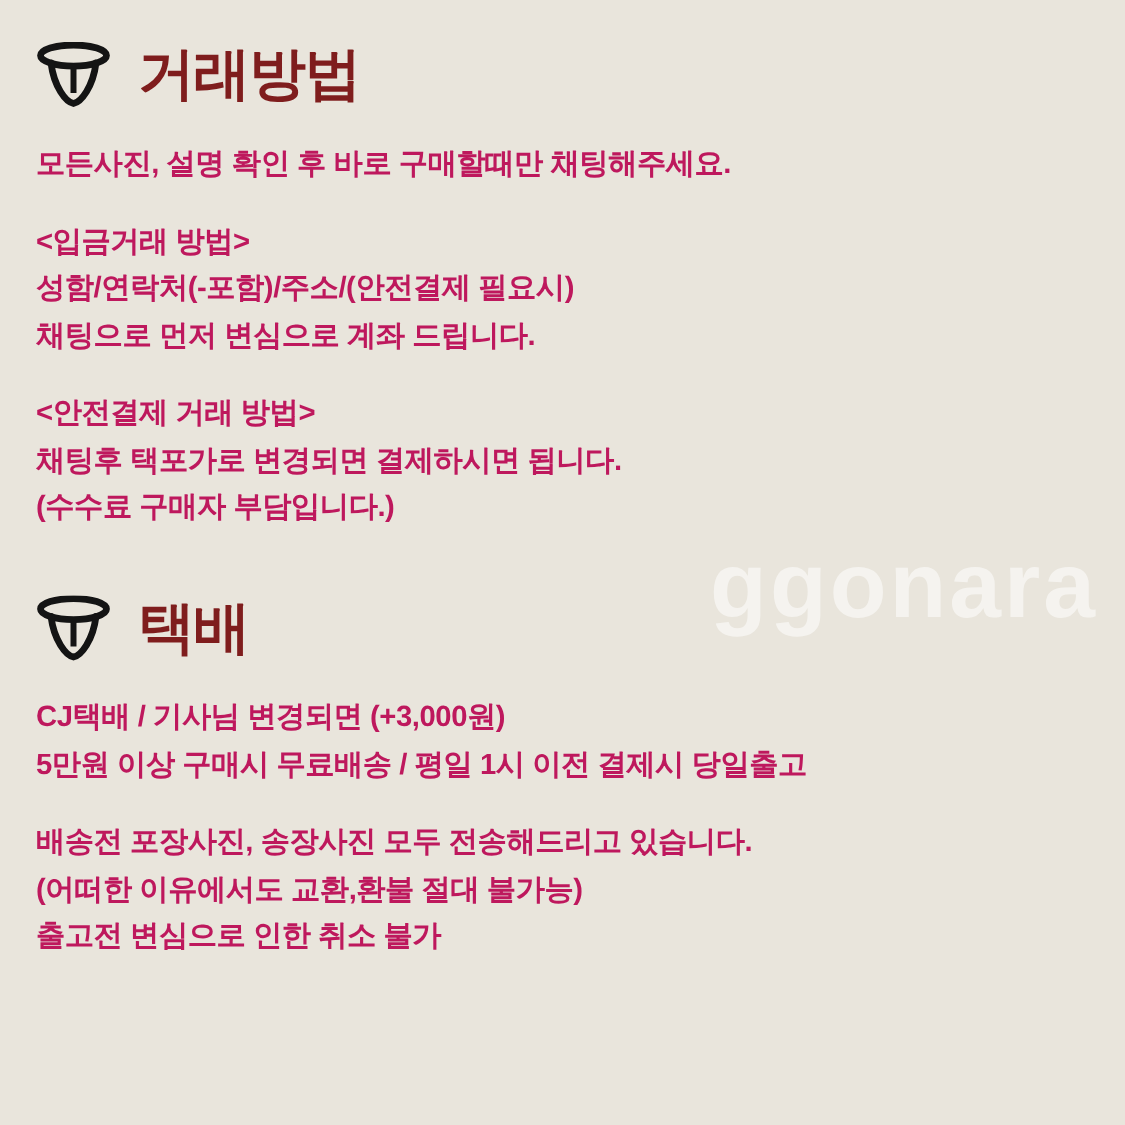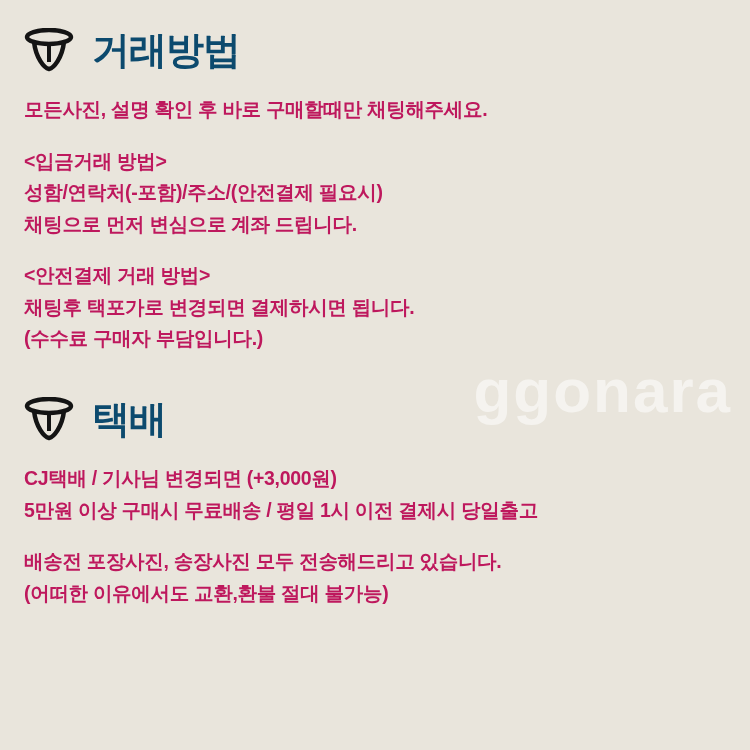--- a/index.html
+++ b/index.html
@@ -49,21 +49,21 @@
     width: 50px;
     height: 44px;
     flex: 0 0 auto;
     display: block;
   }
   .section-title {
     font-size: 38px;
     font-weight: 700;
     line-height: 1;
     letter-spacing: -1px;
-    color: #0c4a6e;
+    color: #7f1d1d;
   }
   .lines {
     font-size: 19.5px;
     line-height: 1.62;
     font-weight: 600;
     color: #be185d;
     letter-spacing: -0.3px;
   }
   .line {
     white-space: pre;
@@ -123,16 +123,17 @@
       </span>
       <span class="section-title">택배</span>
     </div>
     <div class="title-gap"></div>
     <div class="lines">
       <div class="line">CJ택배 / 기사님 변경되면 (+3,000원)</div>
       <div class="line">5만원 이상 구매시 무료배송 / 평일 1시 이전 결제시 당일출고</div>
       <div class="spacer"></div>
       <div class="line">배송전 포장사진, 송장사진 모두 전송해드리고 있습니다.</div>
       <div class="line">(어떠한 이유에서도 교환,환불 절대 불가능)</div>
+      <div class="line">출고전 변심으로 인한 취소 불가</div>
     </div>
   </div>
 
 </div>
 
 </body></html>

